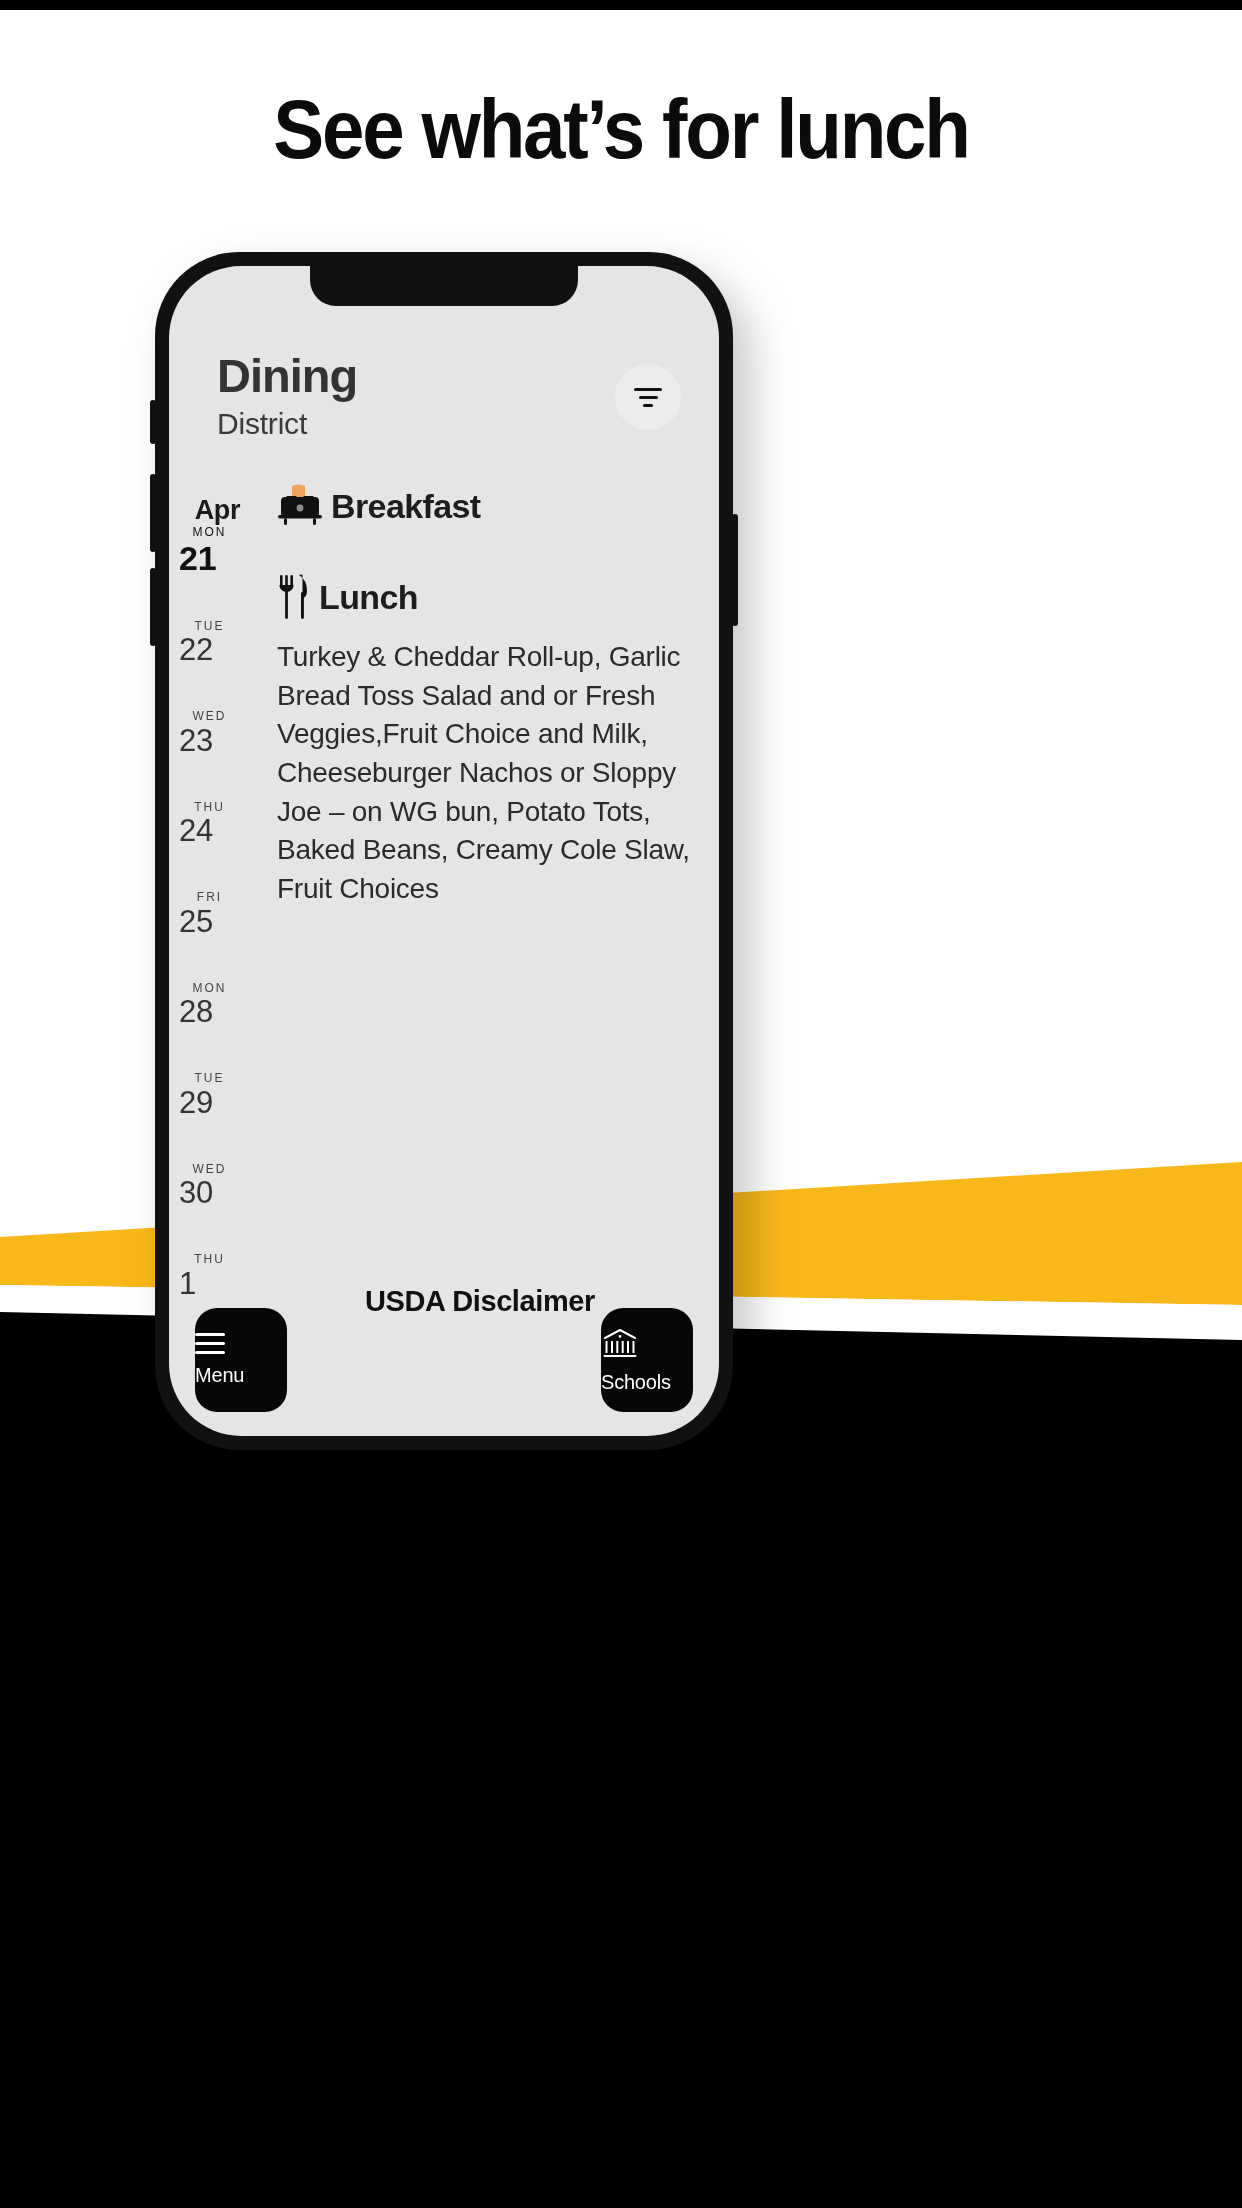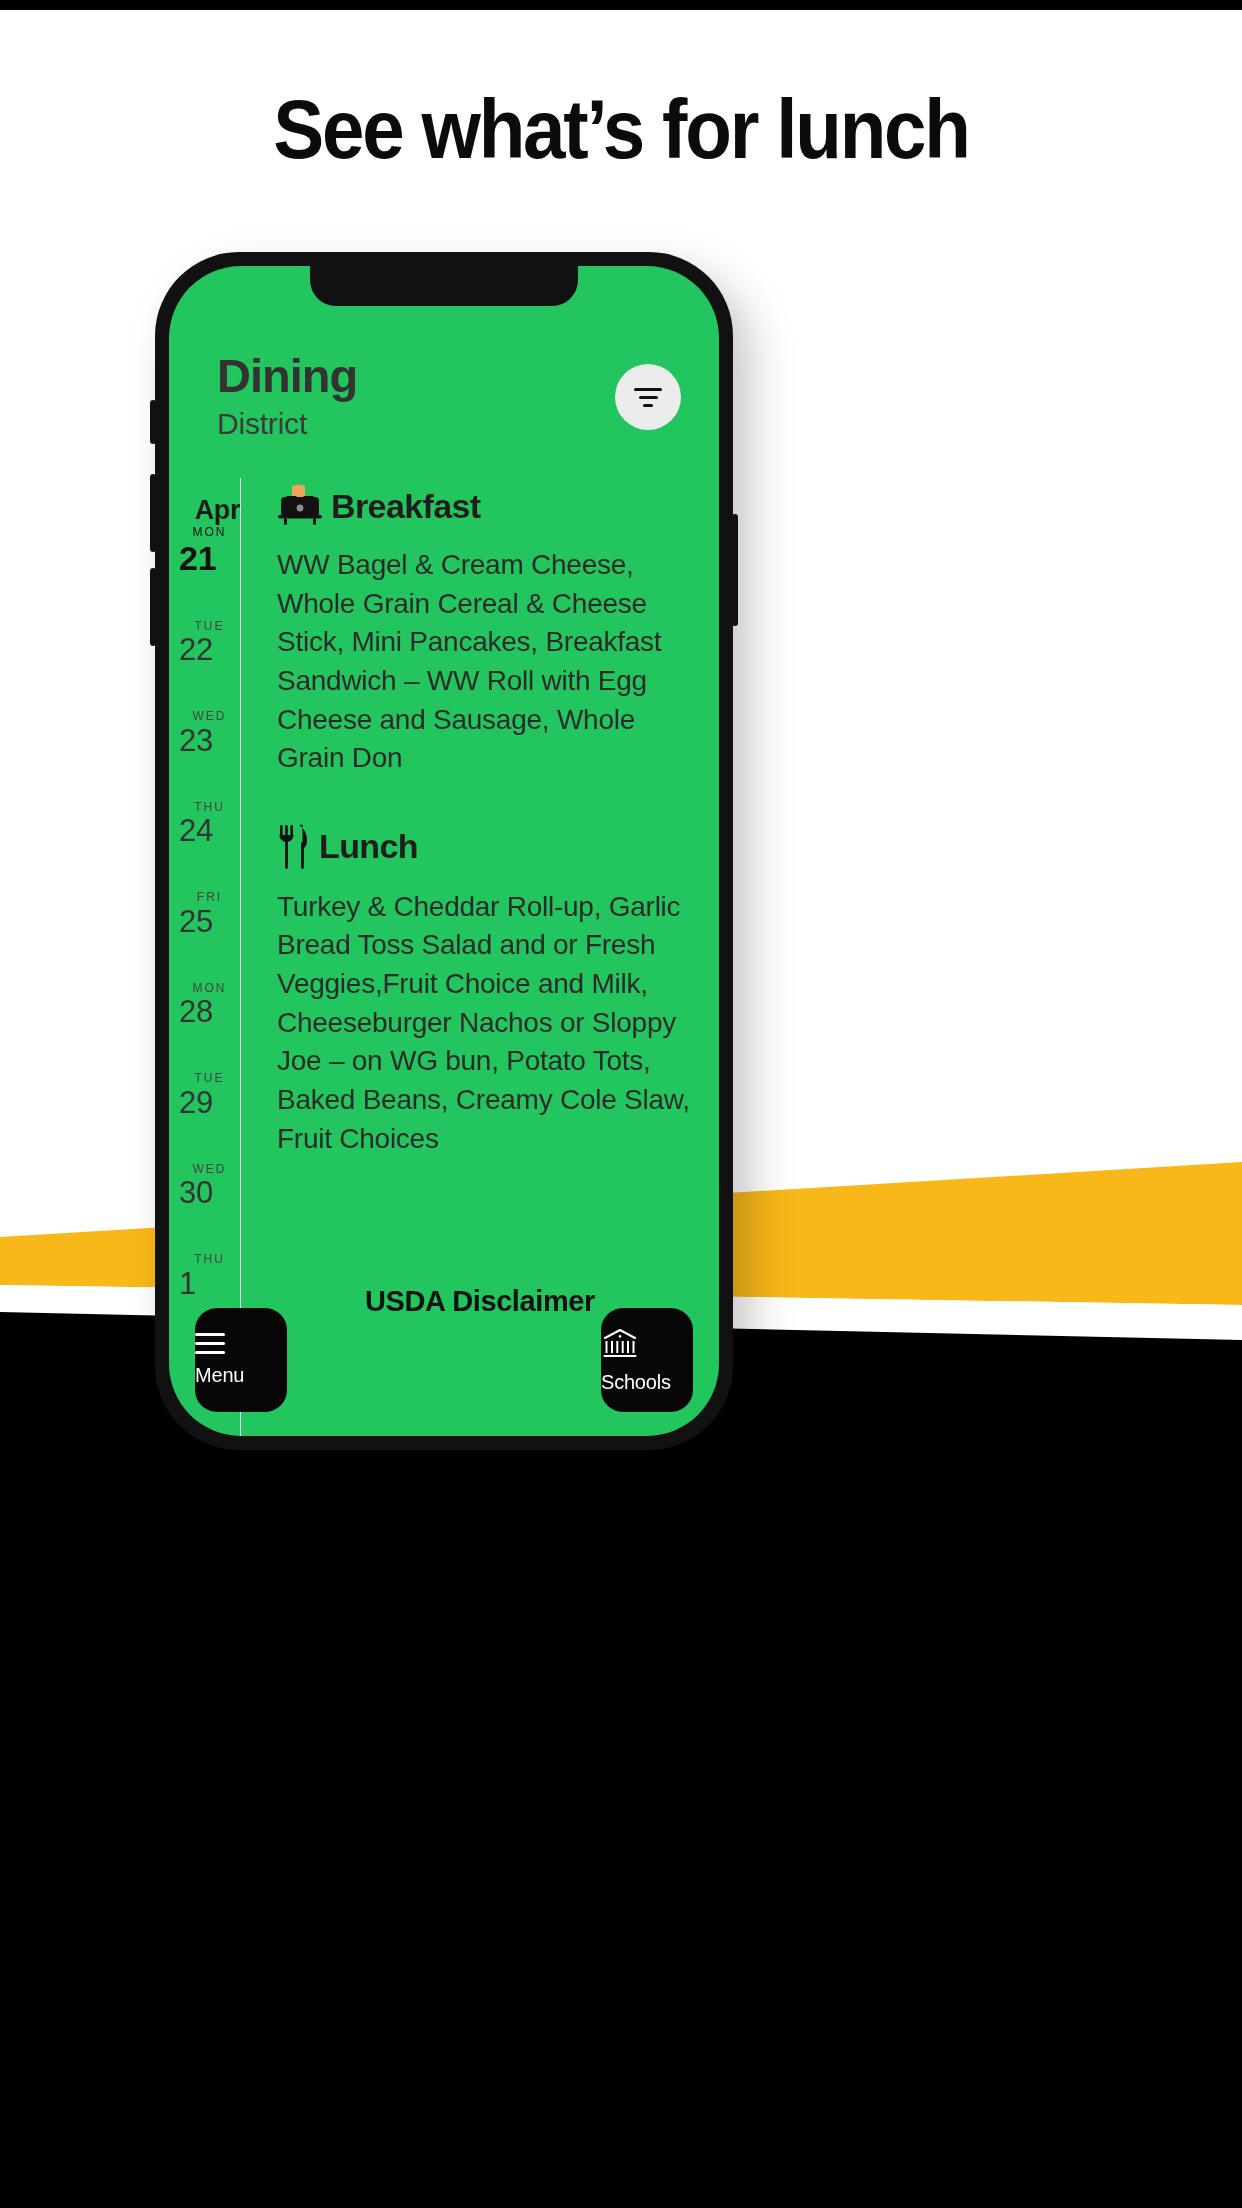--- a/index.html
+++ b/index.html
@@ -59,21 +59,21 @@
   }
   .btn-silent{ left:-5px; top:148px; width:6px; height:44px; }
   .btn-volup { left:-5px; top:222px; width:6px; height:78px; }
   .btn-voldn { left:-5px; top:316px; width:6px; height:78px; }
   .btn-power { right:-5px; top:262px; width:6px; height:112px; }
 
   .screen{
     position:relative;
     width:100%; height:100%;
     border-radius:72px;
-    background:#22c55e;
+    background:#e5e5e5;
     overflow:hidden;
   }
   .notch{
     position:absolute; left:50%; top:0; transform:translateX(-50%);
     width:268px; height:40px;
     background:#111111;
     border-bottom-left-radius:26px;
     border-bottom-right-radius:26px;
     z-index:20;
   }
@@ -283,21 +283,20 @@
                   <rect x="9" y="12" width="11" height="3" rx="1.5" fill="#111111"></rect>
                   <rect x="26" y="12" width="11" height="3" rx="1.5" fill="#111111"></rect>
                   <circle cx="23" cy="24" r="3.4" fill="#8d8d8d"></circle>
                   <rect x="1" y="31" width="44" height="3.4" rx="1.7" fill="#111111"></rect>
                   <rect x="7" y="34" width="3" height="7" rx="1.5" fill="#111111"></rect>
                   <rect x="36" y="34" width="3" height="7" rx="1.5" fill="#111111"></rect>
                 </svg>
               </span>
               <span class="meal-title">Breakfast</span>
             </div>
-            <div class="meal-text">WW Bagel &amp; Cream Cheese, Whole Grain Cereal &amp; Cheese Stick, Mini Pancakes, Breakfast Sandwich – WW Roll with Egg Cheese and Sausage, Whole Grain Don</div>
           </div>
           <div class="meal-block">
             <div class="meal-head">
               <span>
                 <svg class="icon-svg" width="34" height="46" viewBox="0 0 34 46" xmlns="http://www.w3.org/2000/svg">
                   <rect x="3" y="1" width="2.6" height="11" rx="1.3" fill="#111111"></rect>
                   <rect x="8.2" y="1" width="2.6" height="11" rx="1.3" fill="#111111"></rect>
                   <rect x="13.4" y="1" width="2.6" height="11" rx="1.3" fill="#111111"></rect>
                   <path d="M2.4 11 h14.2 a7.1 7.1 0 0 1 -7.1 7.1 a7.1 7.1 0 0 1 -7.1 -7.1 z" fill="#111111"></path>
                   <rect x="8.1" y="16" width="2.8" height="29" rx="1.4" fill="#111111"></rect>

